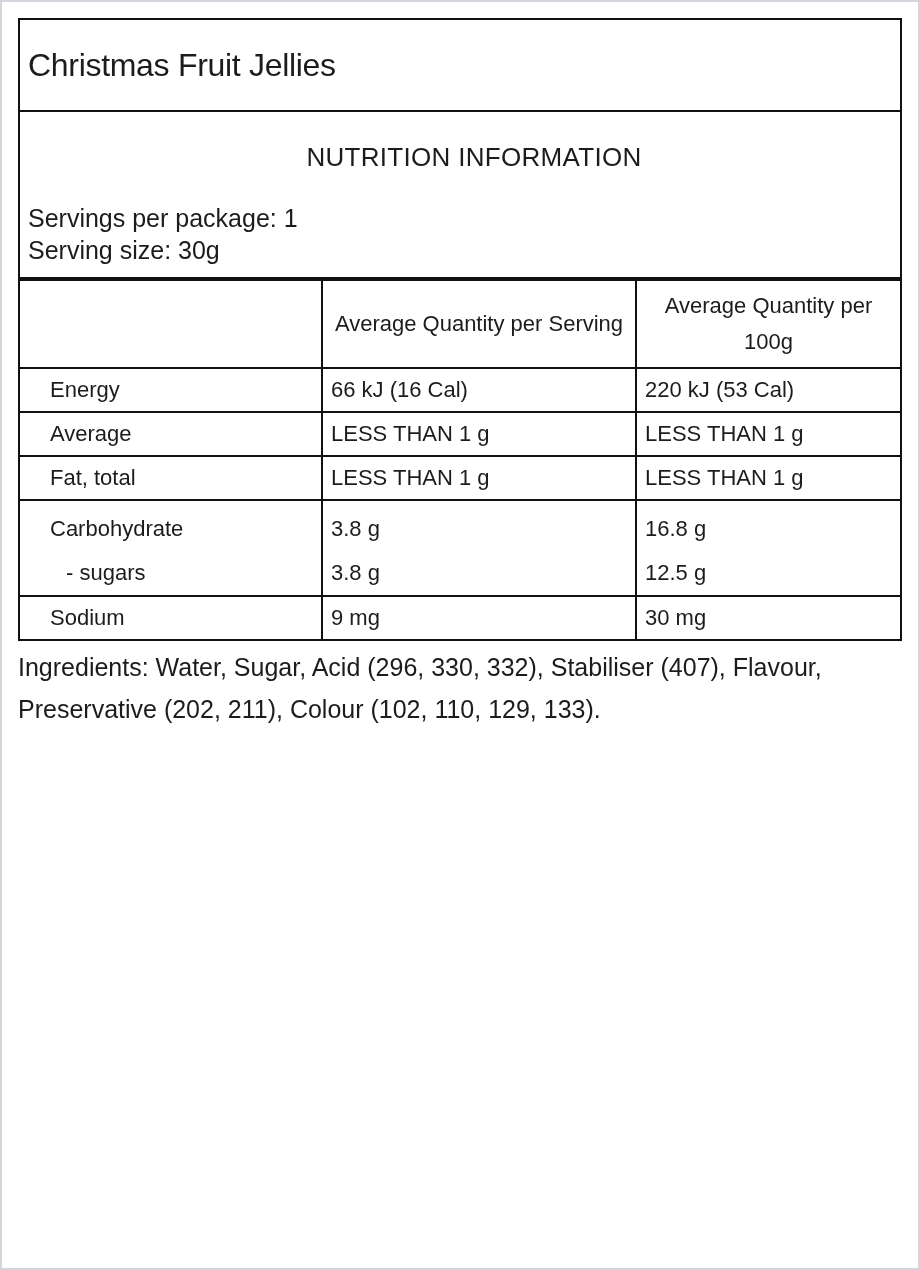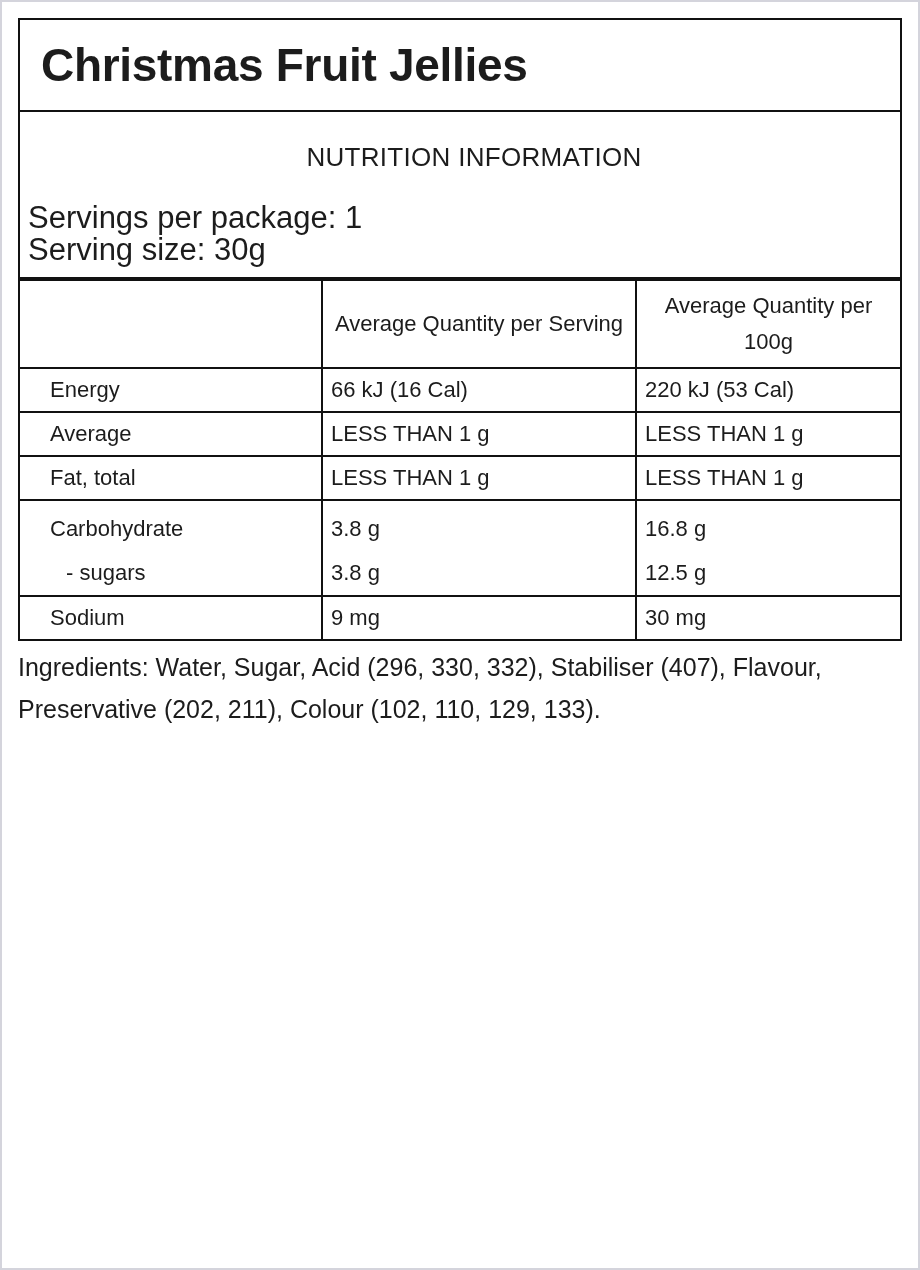--- a/index.html
+++ b/index.html
@@ -1,23 +1,23 @@
 <!DOCTYPE html>
 <html><head>
 <meta charset="utf-8">
 <style>
   html, body { margin:0; padding:0; }
   body { width:920px; height:1270px; background:#ffffff; font-family:"Liberation Sans", sans-serif; color:#1c1c1c; position:relative; overflow:hidden; }
   .frame { position:absolute; left:0; top:0; width:916px; height:1266px; border:2px solid #d4d4dc; background:#fff; }
   .label { position:absolute; left:18px; top:18px; width:880px; border:2px solid #111; border-bottom:none; }
   .title-box { height:90px; border-bottom:2px solid #111; display:flex; align-items:center; padding-left:8px; }
-  .title { font-size:46px; font-weight:bold; letter-spacing:-0.3px;margin-left:13px; }
+  .title { font-size:32px; font-weight:normal; letter-spacing:-0.3px; }
   .info-box { height:165px; position:relative; border-bottom:2px solid #111; }
   .heading { position:absolute; left:0; right:0; top:30px; text-align:center; font-size:26px; font-weight:500; letter-spacing:0.3px;padding-left:28px; }
-  .serv { position:absolute; left:8px; top:90px; font-size:31px; line-height:32px; }
+  .serv { position:absolute; left:8px; top:90px; font-size:25px; line-height:32px; }
   table { border-collapse:collapse; width:100%; font-size:22px; }
   td, th { border:2px solid #111; padding:0 8px; font-weight:normal; text-align:left; }
   tr td:first-child, tr th:first-child { border-left:none;padding-left:30px; }
   tr td:last-child, tr th:last-child { border-right:none; }
   th { text-align:center; line-height:36px; height:86px; }
   .c1 { width:263px; }
   .c2 { width:296px; }
   td { height:42px; }
   .double td { height:86px; vertical-align:top; padding-top:6px; line-height:44px; }
   .sub { padding-left:16px; }

